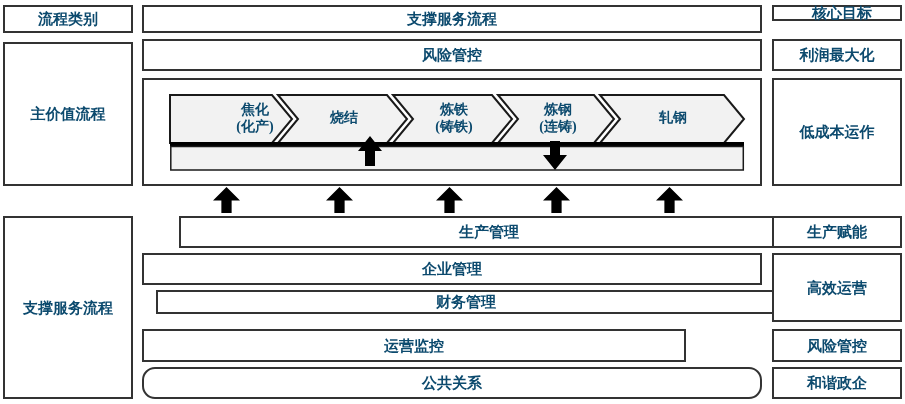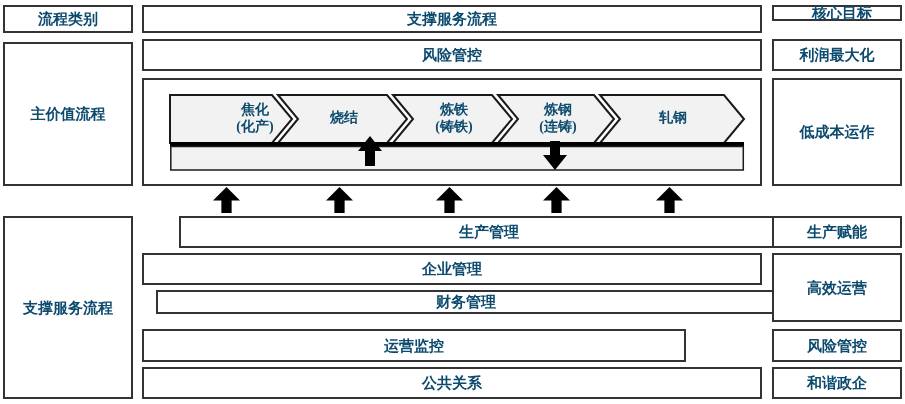--- a/index.html
+++ b/index.html
@@ -90,21 +90,21 @@
   <div class="big-arrow" style="left:213px;top:187px;"></div>
   <div class="big-arrow" style="left:326px;top:187px;"></div>
   <div class="big-arrow" style="left:436px;top:187px;"></div>
   <div class="big-arrow" style="left:543px;top:187px;"></div>
   <div class="big-arrow" style="left:656px;top:187px;"></div>
 
   <div class="box" style="left:142px;top:216px;width:620px;height:32px;margin-left:37px;">生产管理</div>
   <div class="box" style="left:142px;top:253px;width:620px;height:32px;">企业管理</div>
   <div class="box" style="left:156px;top:290px;width:620px;height:24px;">财务管理</div>
   <div class="box" style="left:142px;top:329px;width:544px;height:33px;">运营监控</div>
-  <div class="box" style="left:142px;top:367px;width:620px;height:32px;">公共关系</div>
+  <div class="box" style="left:142px;top:367px;width:620px;height:32px;border-radius:13px;">公共关系</div>
 
   <div class="box" style="left:772px;top:39px;width:130px;height:32px;">利润最大化</div>
   <div class="box" style="left:772px;top:78px;width:130px;height:108px;">低成本运作</div>
   <div class="box" style="left:772px;top:216px;width:130px;height:32px;">生产赋能</div>
   <div class="box" style="left:772px;top:253px;width:130px;height:69px;">高效运营</div>
   <div class="box" style="left:772px;top:329px;width:130px;height:33px;">风险管控</div>
   <div class="box" style="left:772px;top:367px;width:130px;height:32px;">和谐政企</div>
 
 </div>
 

